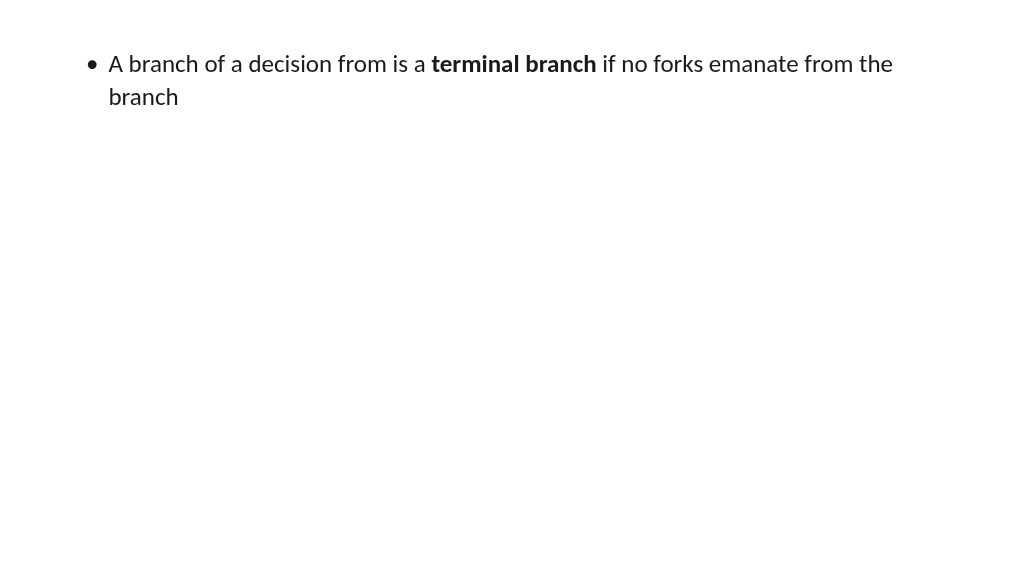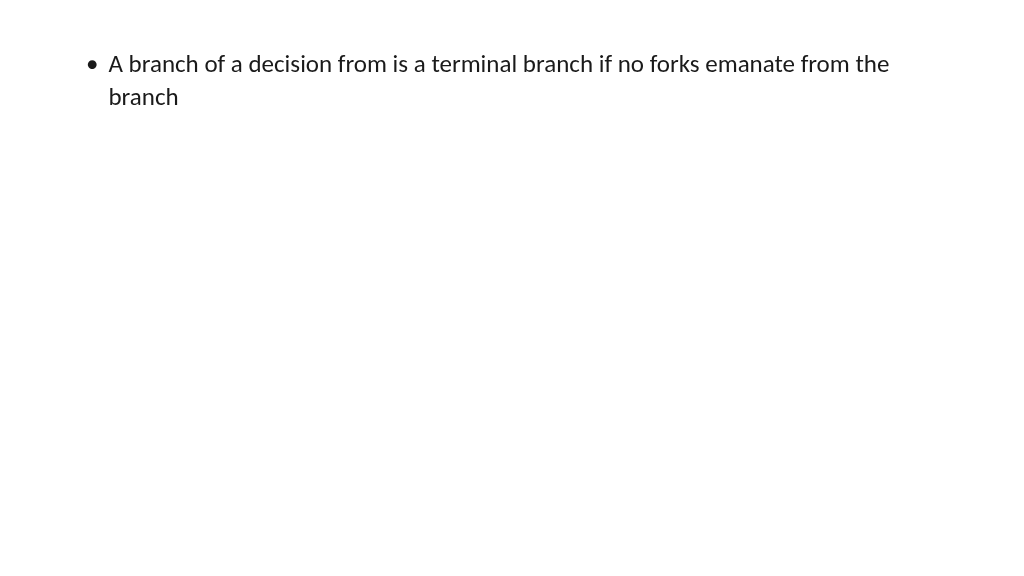--- a/index.html
+++ b/index.html
@@ -39,21 +39,21 @@
       color: #1a1a1a;
     }
     .bullet-marker {
       margin-right: 10px;
       margin-top: 0;
     }
     .bullet-text {
       flex: 1;
     }
     .bold {
-      font-weight: 400;
+      font-weight: 700;
     }
   </style>
 </head>
 <body>
 
 <div class="slide">
   <div class="content">
     <div class="bullet-item">
       <span class="bullet-marker">•</span>
       <span class="bullet-text">

